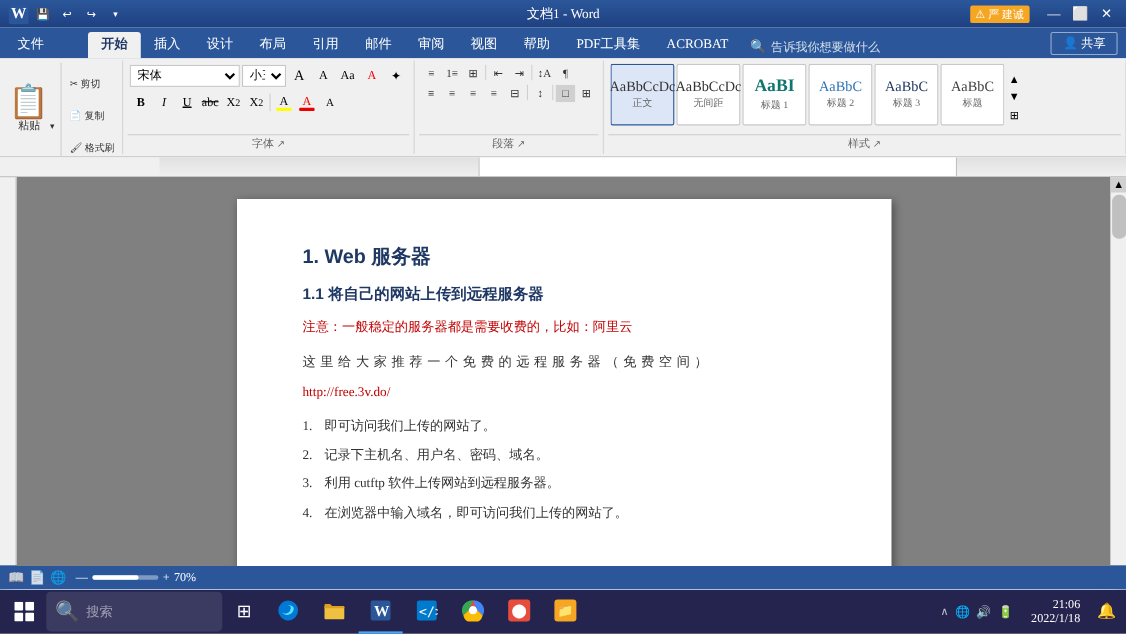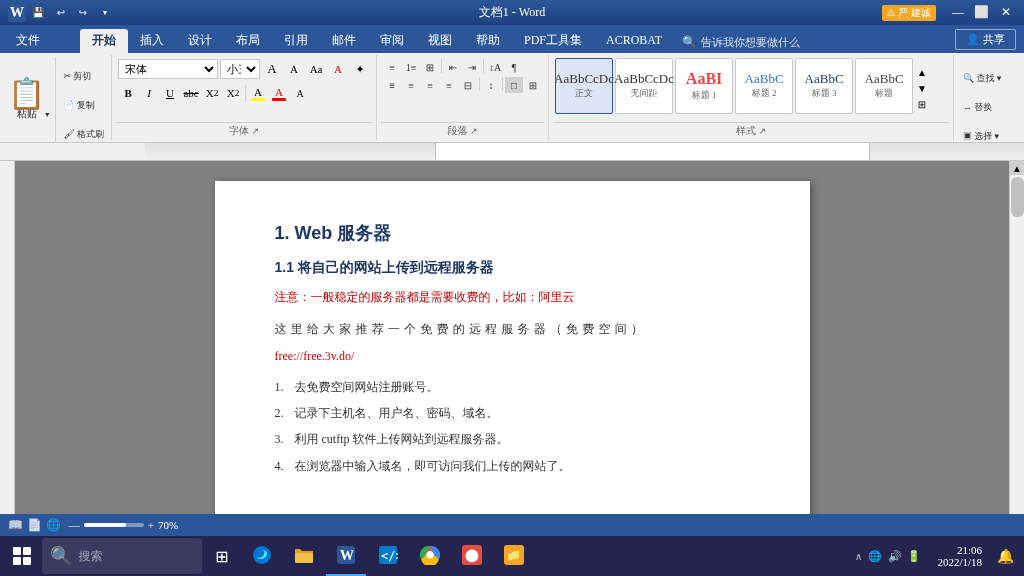--- a/index.html
+++ b/index.html
@@ -443,21 +443,21 @@
       <div style="display:flex;gap:2px;height:62px;overflow:hidden;">
         <div class="style-item active" style="border-color:#2b579a;background:#dce6f7;">
           <div class="style-item-text" style="color:#333;font-size:13px;">AaBbCcDc</div>
           <div class="style-item-label">正文</div>
         </div>
         <div class="style-item">
           <div class="style-item-text" style="color:#333;font-size:13px;">AaBbCcDc</div>
           <div class="style-item-label">无间距</div>
         </div>
         <div class="style-item">
-          <div class="style-item-text" style="color:#ef4444;font-size:16px;font-weight:bold;">AaBI</div>
+          <div class="style-item-text" style="color:#0f766e;font-size:16px;font-weight:bold;">AaBI</div>
           <div class="style-item-label">标题 1</div>
         </div>
         <div class="style-item">
           <div class="style-item-text" style="color:#2e75b6;font-size:13px;">AaBbC</div>
           <div class="style-item-label">标题 2</div>
         </div>
         <div class="style-item">
           <div class="style-item-text" style="color:#1f3864;font-size:13px;">AaBbC</div>
           <div class="style-item-label">标题 3</div>
         </div>
@@ -468,50 +468,42 @@
       </div>
       <div class="styles-arrow">
         <div class="arrow-btn">▲</div>
         <div class="arrow-btn">▼</div>
         <div class="arrow-btn">⊞</div>
       </div>
     </div>
     <div class="ribbon-group-label">样式 <span style="font-size:9px;">↗</span></div>
   </div>
 
-  <div class="ribbon-group" style="flex-direction:column; min-width:70px; border-right:none;">
-    <div style="flex:1;display:flex;flex-direction:column;gap:2px;padding:2px;">
-      <div class="small-ribbon-btn">🔍 查找 ▾</div>
-      <div class="small-ribbon-btn">↔ 替换</div>
-      <div class="small-ribbon-btn">▣ 选择 ▾</div>
-    </div>
-    <div class="ribbon-group-label">编辑</div>
-  </div>
 </div>
 
 <div class="ruler">
   <div class="ruler-inner">
     <div class="ruler-white"></div>
   </div>
 </div>
 
 <div class="main-area">
   <div class="left-ruler"></div>
 
   <div class="document-container">
     <div class="document-page">
       <div class="doc-h1">1.  Web 服务器</div>
       <div class="doc-h2">1.1 将自己的网站上传到远程服务器</div>
       <div class="doc-note">注意：一般稳定的服务器都是需要收费的，比如：阿里云</div>
       <div class="doc-para">这 里 给 大 家 推 荐 一 个 免 费 的 远 程 服 务 器 （ 免 费 空 间 ）</div>
-      <a class="doc-link">free://free.3v.do/</a>
+      <a class="doc-link">http://free.3v.do/</a>
       <ol class="doc-list">
         <li>
             <span class="num">1.</span>
-            <span>去免费空间网站注册账号。</span>
+            <span>即可访问我们上传的网站了。</span>
           </li>
         <li>
             <span class="num">2.</span>
             <span>记录下主机名、用户名、密码、域名。</span>
           </li>
         <li>
             <span class="num">3.</span>
             <span>利用 cutftp 软件上传网站到远程服务器。</span>
           </li>
         <li>

